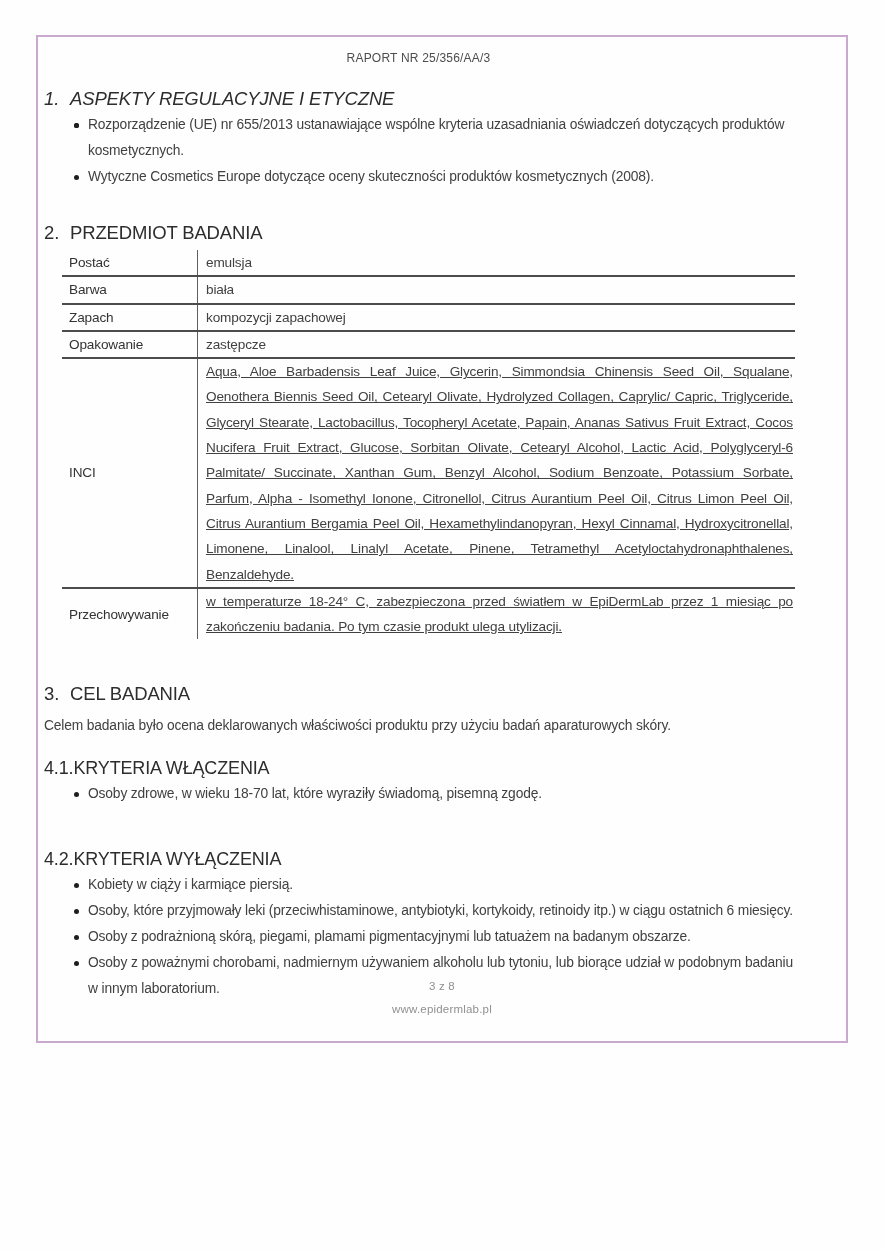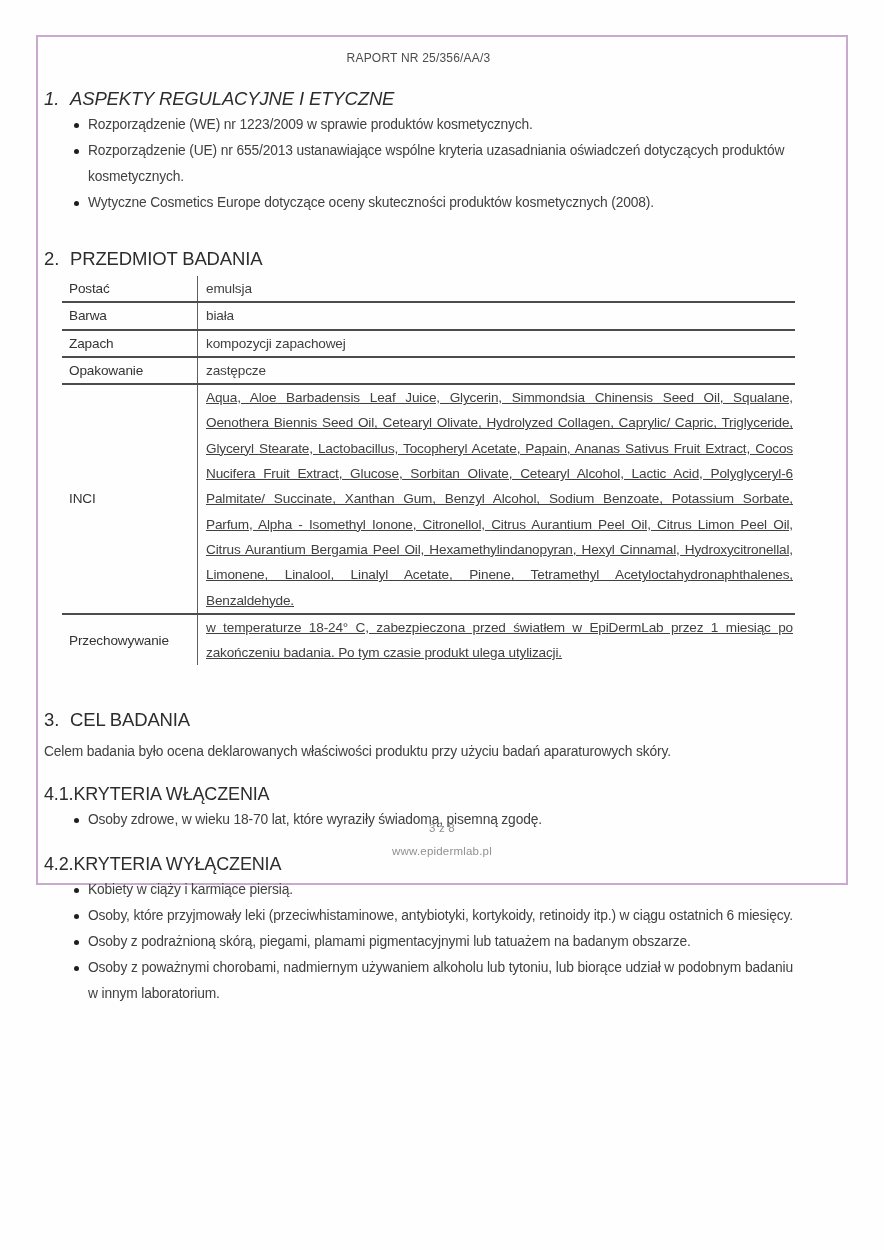--- a/index.html
+++ b/index.html
@@ -11,21 +11,21 @@
     overflow: hidden;
     font-family: "Liberation Sans", "DejaVu Sans", sans-serif;
     color: #414141;
     letter-spacing: -0.15px;
   }
   .frame {
     position: absolute;
     left: 36px;
     top: 35px;
     width: 812px;
-    height: 850px;
+    height: 1008px;
     border: 2px solid #c9a9ce;
     box-sizing: border-box;
     background: #fefefe;
   }
   .content {
     position: absolute;
     left: 6px;
     right: 53px;
     top: 0;
   }
@@ -50,21 +50,21 @@
     line-height: 26px;
     color: #2d2d2d;
     white-space: nowrap;
   }
   .h-sub .num { display: inline; }
   .mt-s1 { margin-top: 20px; font-style: italic; }
   .mt-s2 { margin-top: 30px; }
   .mt-s3 { margin-top: 42px; }
   .mt-s4 { margin-top: 33px; }
   .mt-sub1 { margin-top: 3px; }
-  .mt-sub2 { margin-top: 18px; }
+  .mt-sub2 { margin-top: 39px; }
   ul.bullets {
     list-style: none;
     margin: 0;
     padding: 0;
     font-size: 13.8px;
   }
   ul.bullets li {
     position: relative;
     padding-left: 44px;
     line-height: 26px;
@@ -128,21 +128,20 @@
     <div class="content">
 
       <div class="doc-header">RAPORT NR 25/356/AA/3</div>
 
       <div class="h-main mt-s1">
         <span class="num">1.</span><span class="ttl">ASPEKTY REGULACYJNE I ETYCZNE</span>
       </div>
       <ul class="bullets">
         <li>
           <span class="dot"></span>
-          <span class="bt">Rozporządzenie (WE) nr 1223/2009 w sprawie produktów kosmetycznych.</span>
         </li>
         <li>
           <span class="dot"></span>
           <span class="bt">Rozporządzenie (UE) nr 655/2013 ustanawiające wspólne kryteria uzasadniania oświadczeń dotyczących produktów kosmetycznych.</span>
         </li>
         <li>
           <span class="dot"></span>
           <span class="bt">Wytyczne Cosmetics Europe dotyczące oceny skuteczności produktów kosmetycznych (2008).</span>
         </li>
       </ul>

